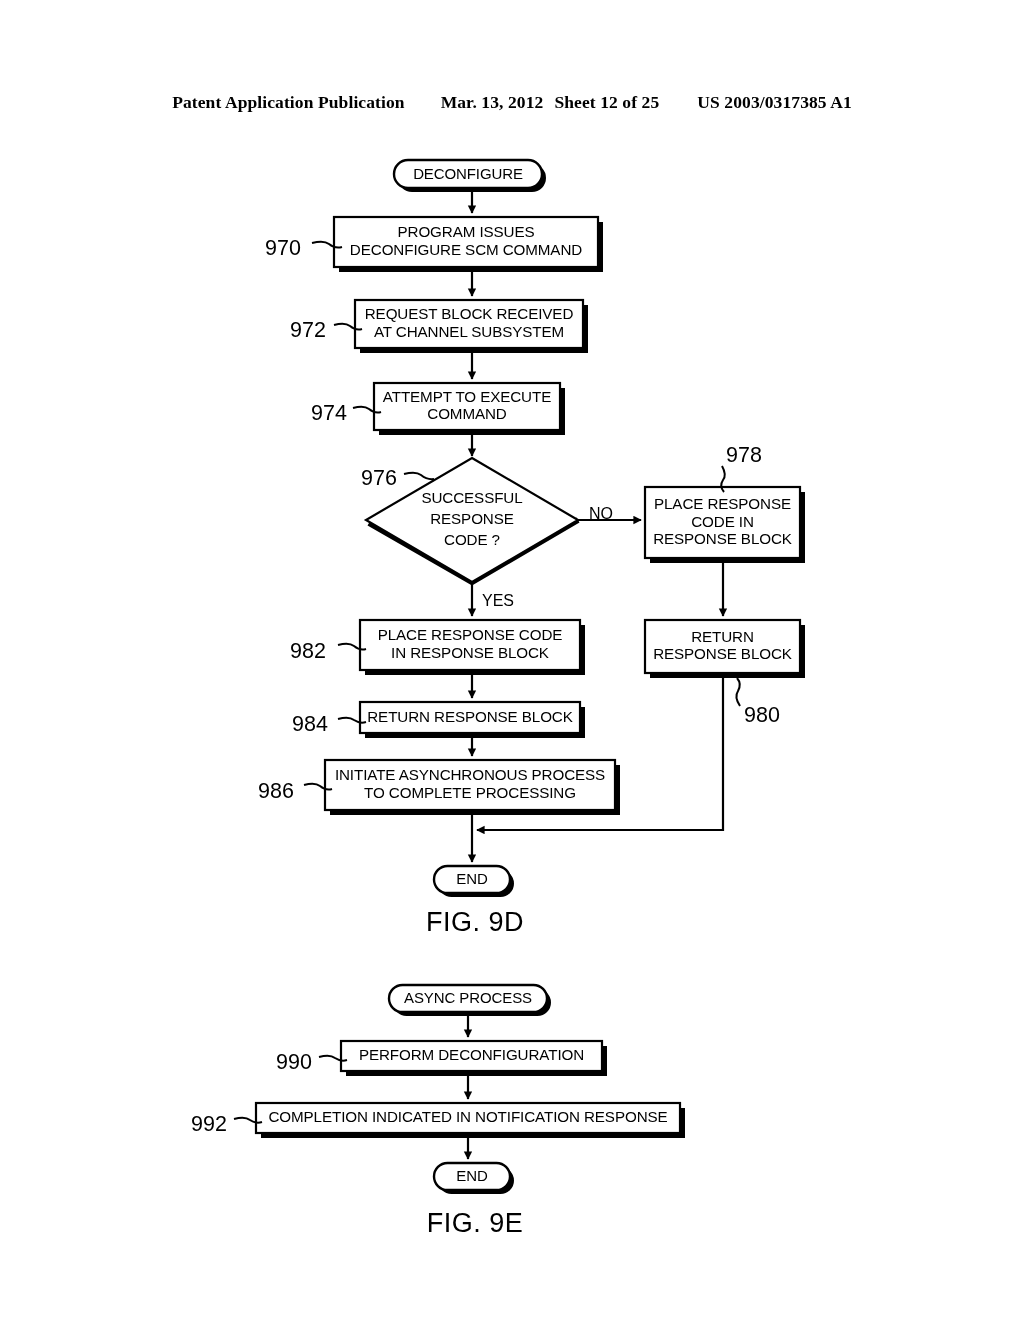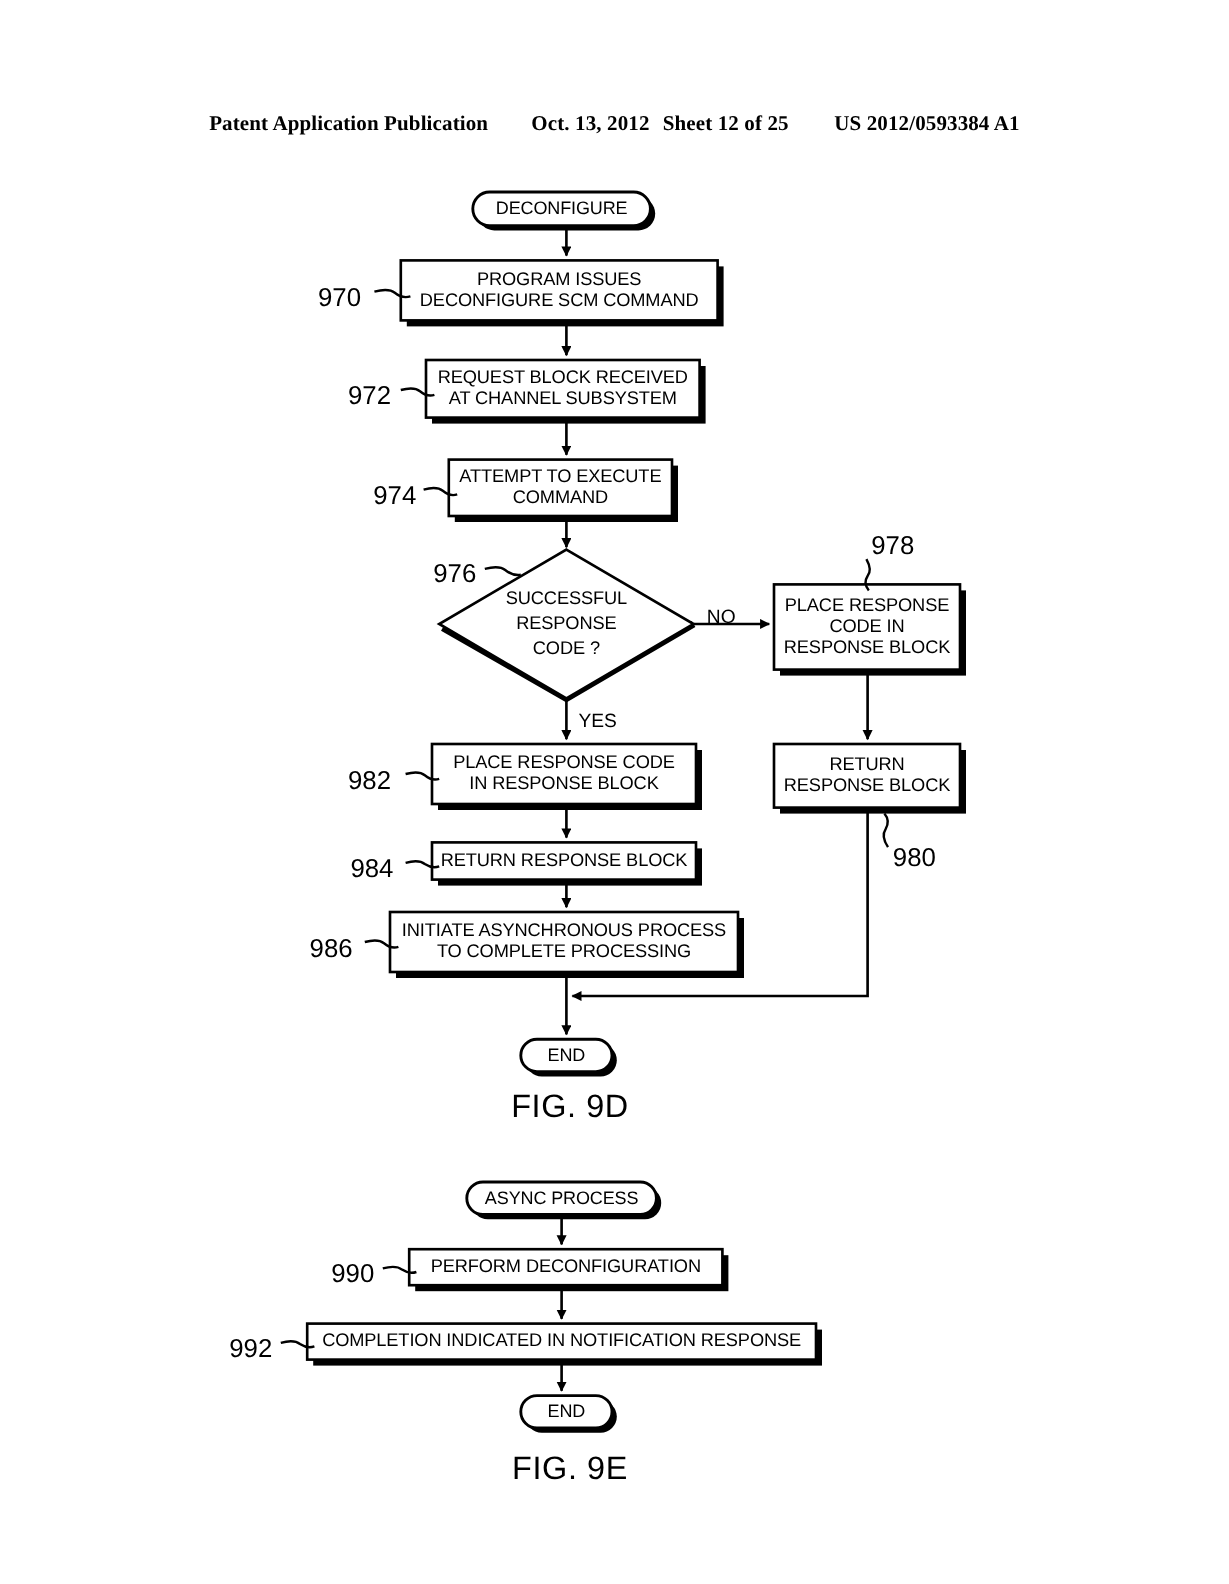--- a/index.html
+++ b/index.html
@@ -109,25 +109,25 @@
   }
 </style>
 </head>
 <body>
 
 <div id="page">
 
   <div class="pub-header">
     <span class="seg">Patent Application Publication</span>
     <span class="gap-a"></span>
-    <span class="seg">Oct. 13, 2012</span>
+    <span class="seg">Mar. 13, 2012</span>
     <span class="gap-b"></span>
     <span class="seg">Sheet 12 of 25</span>
     <span class="gap-c"></span>
-    <span class="seg">US 2012/0593384 A1</span>
+    <span class="seg">US 2003/0317385 A1</span>
   </div>
 
   <svg id="flow" viewBox="0 0 1024 1320">
     <defs>
       <marker id="arrowhead" markerWidth="9" markerHeight="9" refX="7.6" refY="4.2" orient="auto" markerUnits="userSpaceOnUse">
         <path d="M 0 0 L 8.4 4.2 L 0 8.4 z" fill="#000000"></path>
       </marker>
     </defs>
     <g id="figures-layer">
         <g>

